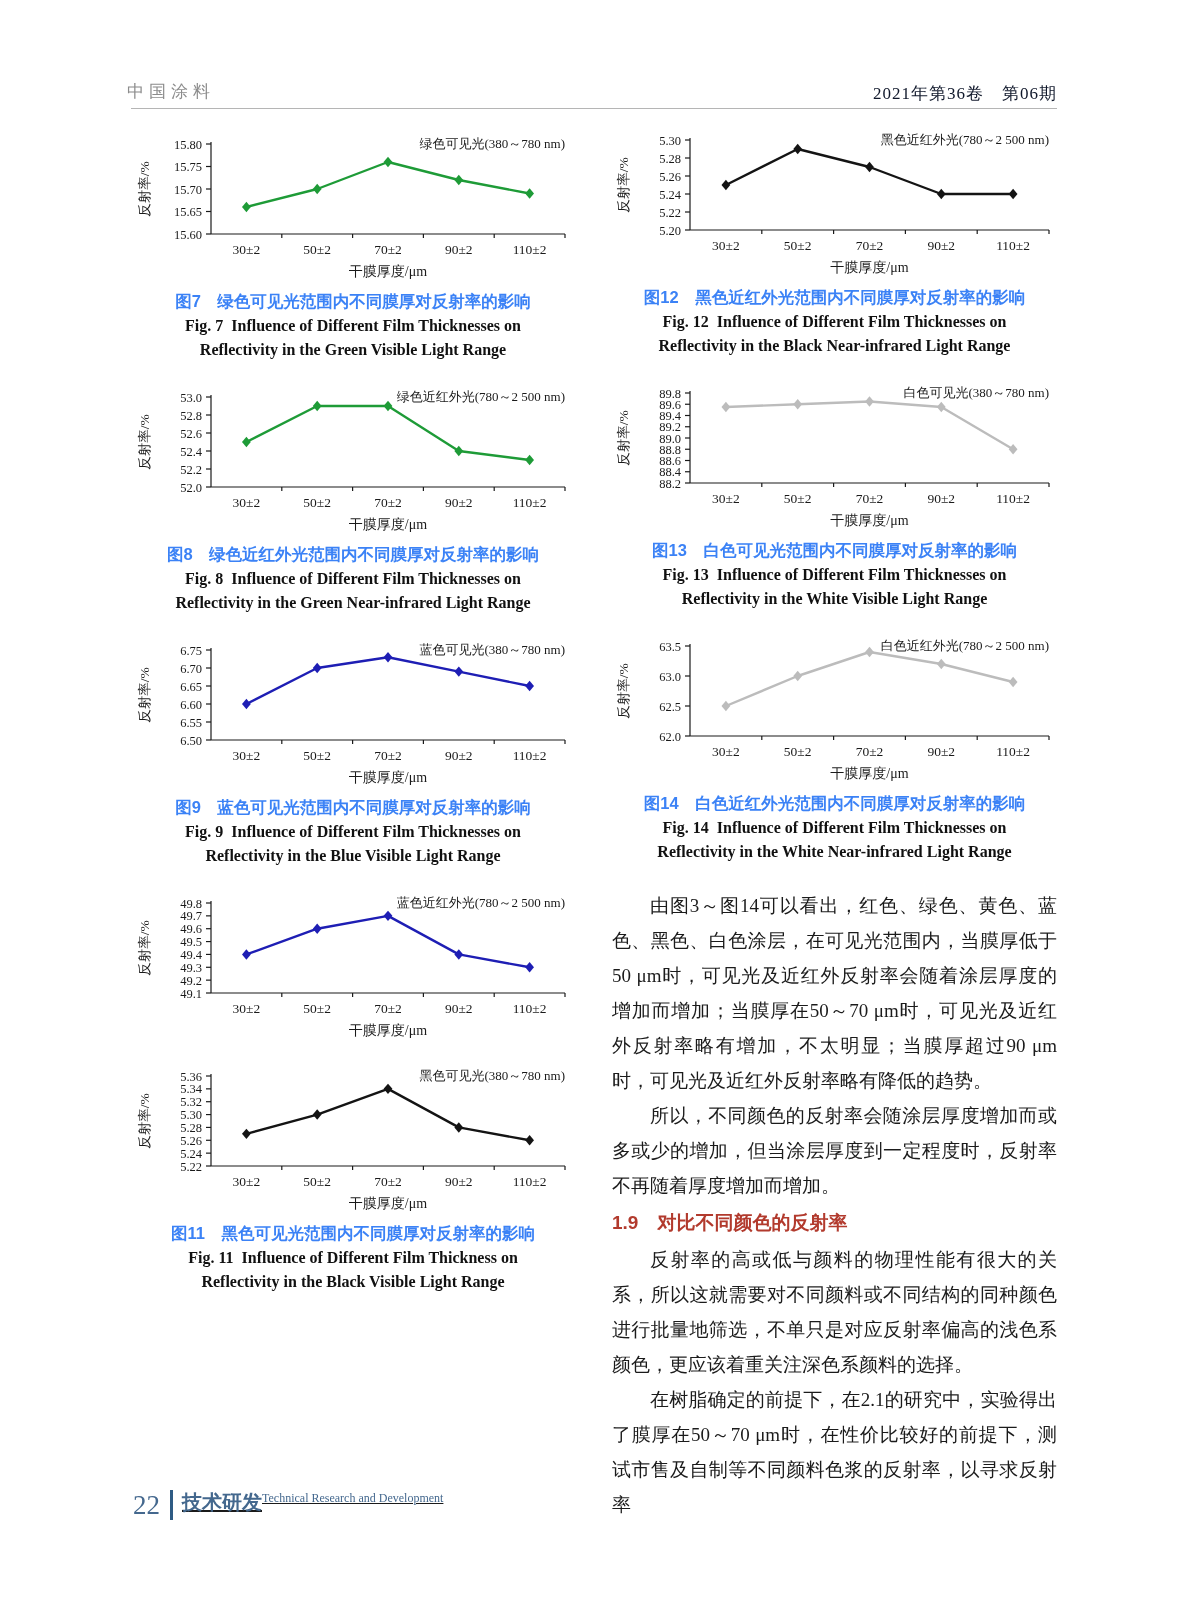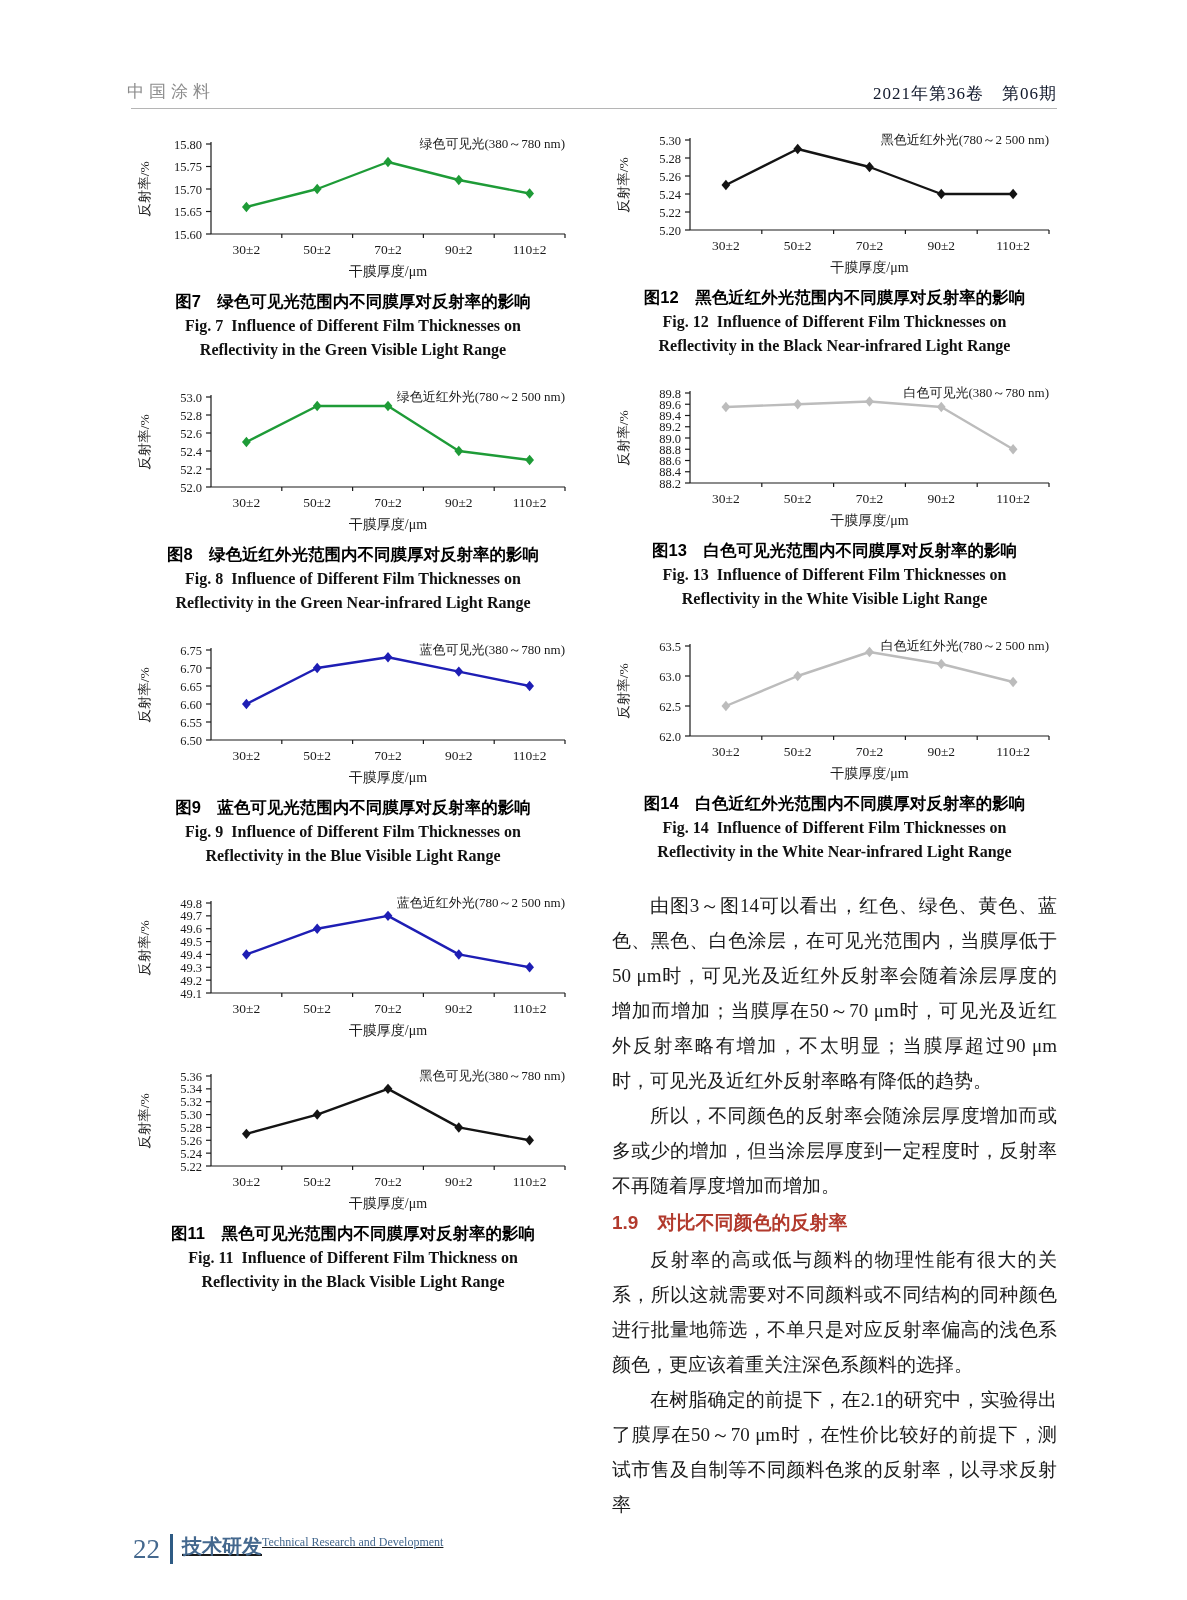--- a/index.html
+++ b/index.html
@@ -28,21 +28,21 @@
   
   .col{position:absolute;top:130px;}
   .col-left{left:133px;width:440px;}
   .col-right{left:612px;top:126px;width:445px;}
   .figure-block{margin-bottom:21px;}
   .figure-block svg{display:block;}
   .cap-cn{
     margin-top:6px;
     text-align:center;
     font-family:"Liberation Sans","DejaVu Sans",sans-serif;
-    font-weight:bold;font-size:16.5px;line-height:26px;color:#000000;
+    font-weight:bold;font-size:16.5px;line-height:26px;color:#3b82f6;
     white-space:pre-wrap;
   }
   .cap-en{
     text-align:center;
     font-family:"Liberation Serif","DejaVu Serif",serif;
     font-weight:bold;font-size:16px;line-height:24px;color:#111;
     white-space:pre-wrap;
   }
   
   .body-text{margin-top:24px;}
@@ -52,21 +52,21 @@
   }
   .body-text .sec-head{
     margin:2px 0;
     font-family:"Liberation Sans","DejaVu Sans",sans-serif;
     font-weight:bold;font-size:19px;line-height:35px;color:#b23a2d;
     white-space:pre-wrap;
   }
   
   .footer{
     position:absolute;left:133px;top:1490px;
-    display:flex;align-items:stretch;margin-top:44px;
+    display:flex;align-items:stretch;
   }
   .page-num{
     font-size:27px;color:#44688e;
     align-self:flex-end;margin-right:10px;line-height:30px;
   }
   .foot-bar{width:3px;background:#2e5b84;margin-right:9px;}
   .foot-col{display:flex;flex-direction:row;justify-content:flex-end;text-decoration:underline;}
   .foot-cn{
     font-family:"Liberation Sans","DejaVu Sans",sans-serif;
     font-weight:bold;font-size:20px;line-height:24px;color:#44688e;

